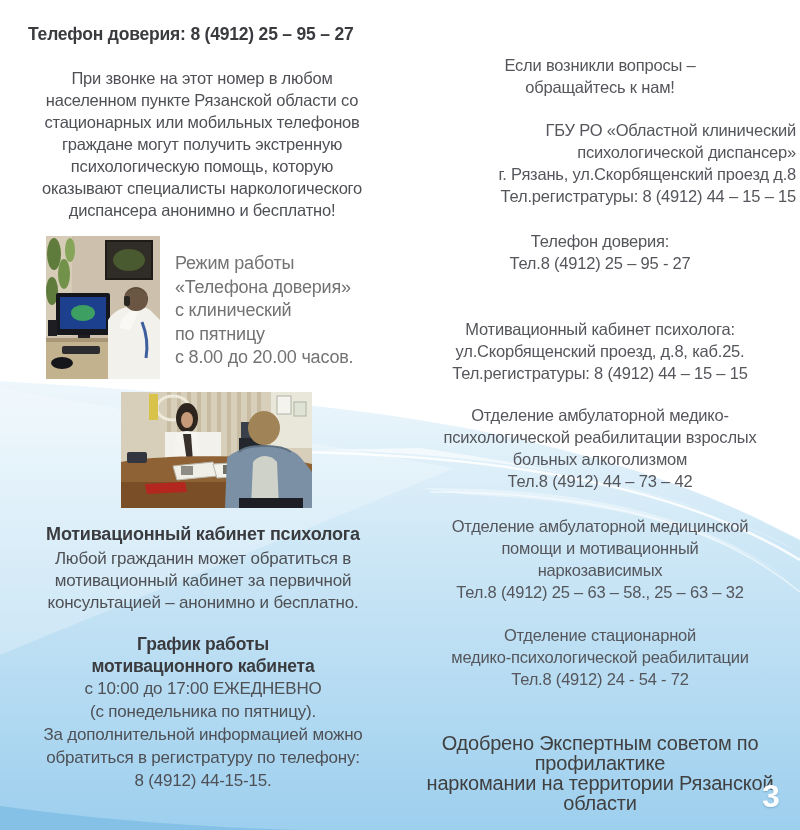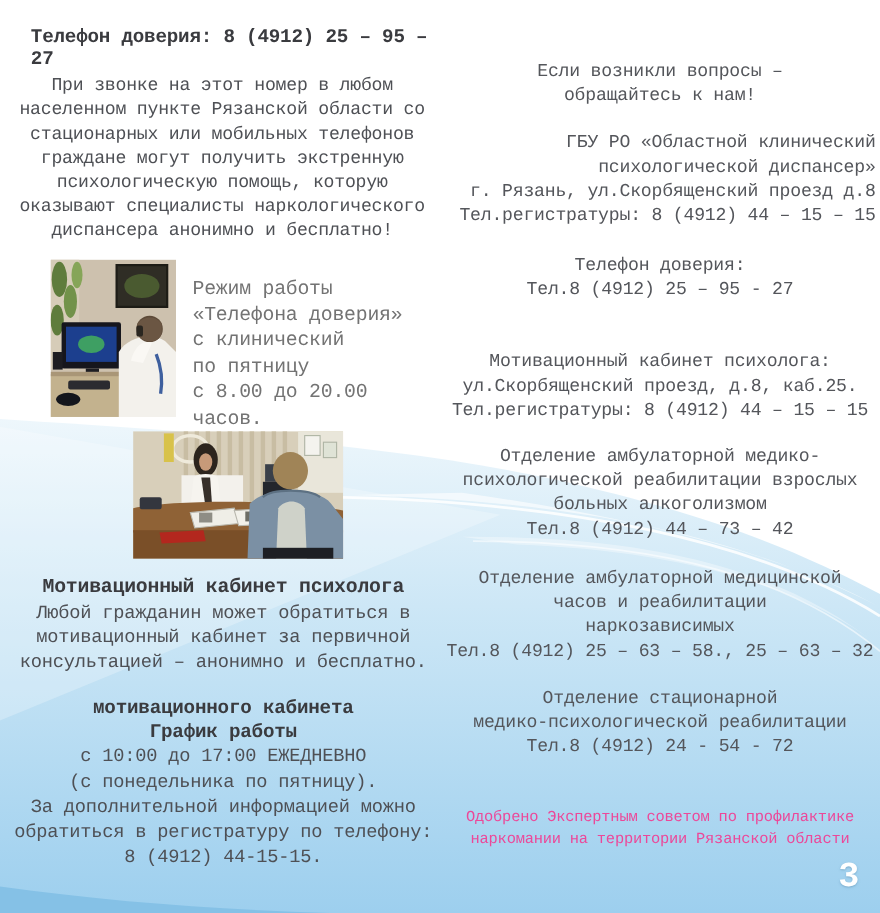--- a/index.html
+++ b/index.html
@@ -1,28 +1,28 @@
 <!DOCTYPE html>
 <html><head>
 <meta charset="utf-8">
 <style>
   html,body{margin:0;padding:0;}
   .page{
     position:relative;width:800px;height:830px;overflow:hidden;background:#ffffff;
-    font-family:Liberation Mono, monospace;
+    font-family:Liberation Sans, sans-serif;
     color:#4f5156;
   }
   .bg{position:absolute;left:0;top:0;z-index:0;}
   .tb{position:absolute;z-index:2;letter-spacing:-0.2px;}
   .center{text-align:center;}
   .bold{font-weight:bold;color:#3a3b3f;}
   .body-txt{font-size:16.5px;line-height:22px;color:#4e5055;}
   .caption-txt{font-size:18px;line-height:23.5px;color:#737373;}
   .right-txt{font-size:16.5px;line-height:22px;color:#54565b;}
-  .small-txt{font-size:14px;line-height:20px;color:#ec4899;}
+  .small-txt{font-size:20px;line-height:20px;color:#404040;}
   .photo{position:absolute;z-index:2;display:block;}
   .pagenum{
     position:absolute;z-index:3;font-weight:bold;font-size:32px;color:#ffffff;
     text-shadow:0 1px 2px rgba(90,140,175,.55);
   }
 </style>
 </head>
 <body>
 
 <div class="page">
@@ -139,22 +139,22 @@
 
   <div class="tb bold center" style="left:0px;top:524px;width:406px;font-size:18px;">Мотивационный кабинет психолога</div>
 
   <div class="tb body-txt center" style="left:0px;top:548px;width:406px;font-size:17px;line-height:22px;">
       <div>Любой гражданин может обратиться в</div>
       <div>мотивационный кабинет за первичной</div>
       <div>консультацией – анонимно и бесплатно.</div>
     </div>
 
   <div class="tb bold center" style="left:0px;top:633px;width:406px;font-size:17.5px;line-height:22px;">
+      <div>График работы</div>
       <div>мотивационного кабинета</div>
-      <div>График работы</div>
     </div>
 
   <div class="tb body-txt center" style="left:0px;top:677px;width:406px;font-size:17px;line-height:23px;">
       <div>с 10:00 до 17:00 ЕЖЕДНЕВНО</div>
       <div>(с понедельника по пятницу).</div>
       <div>За дополнительной информацией можно</div>
       <div>обратиться в регистратуру по телефону:</div>
       <div>8 (4912) 44-15-15.</div>
     </div>
 
@@ -183,21 +183,21 @@
 
   <div class="tb right-txt center" style="left:404px;top:404px;width:392px;">
       <div>Отделение амбулаторной медико-</div>
       <div>психологической реабилитации взрослых</div>
       <div>больных алкоголизмом</div>
       <div>Тел.8 (4912) 44 – 73 – 42</div>
     </div>
 
   <div class="tb right-txt center" style="left:404px;top:515px;width:392px;">
       <div>Отделение амбулаторной медицинской</div>
-      <div>часов и реабилитации</div>
+      <div>помощи и мотивационный</div>
       <div>наркозависимых</div>
       <div>Тел.8 (4912) 25 – 63 – 58., 25 – 63 – 32</div>
     </div>
 
   <div class="tb right-txt center" style="left:404px;top:624px;width:392px;">
       <div>Отделение стационарной</div>
       <div>медико-психологической реабилитации</div>
       <div>Тел.8 (4912) 24 - 54 - 72</div>
     </div>
 

